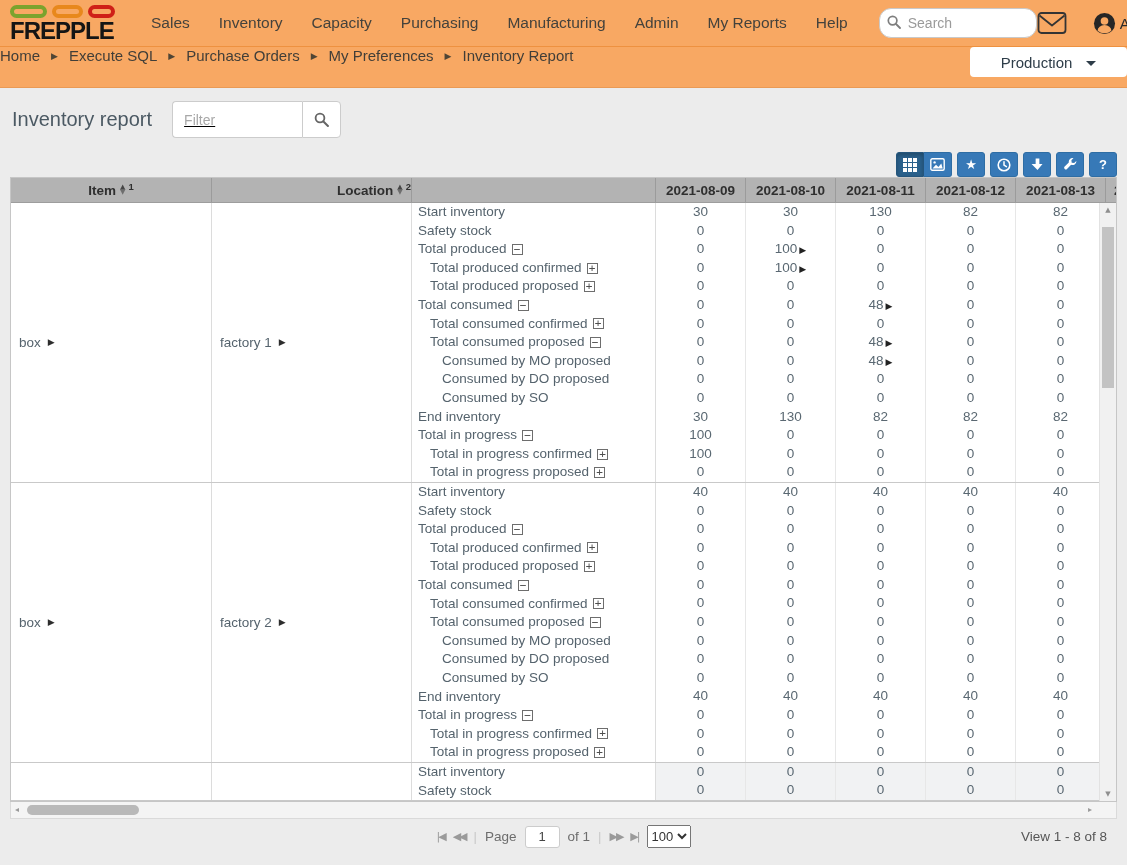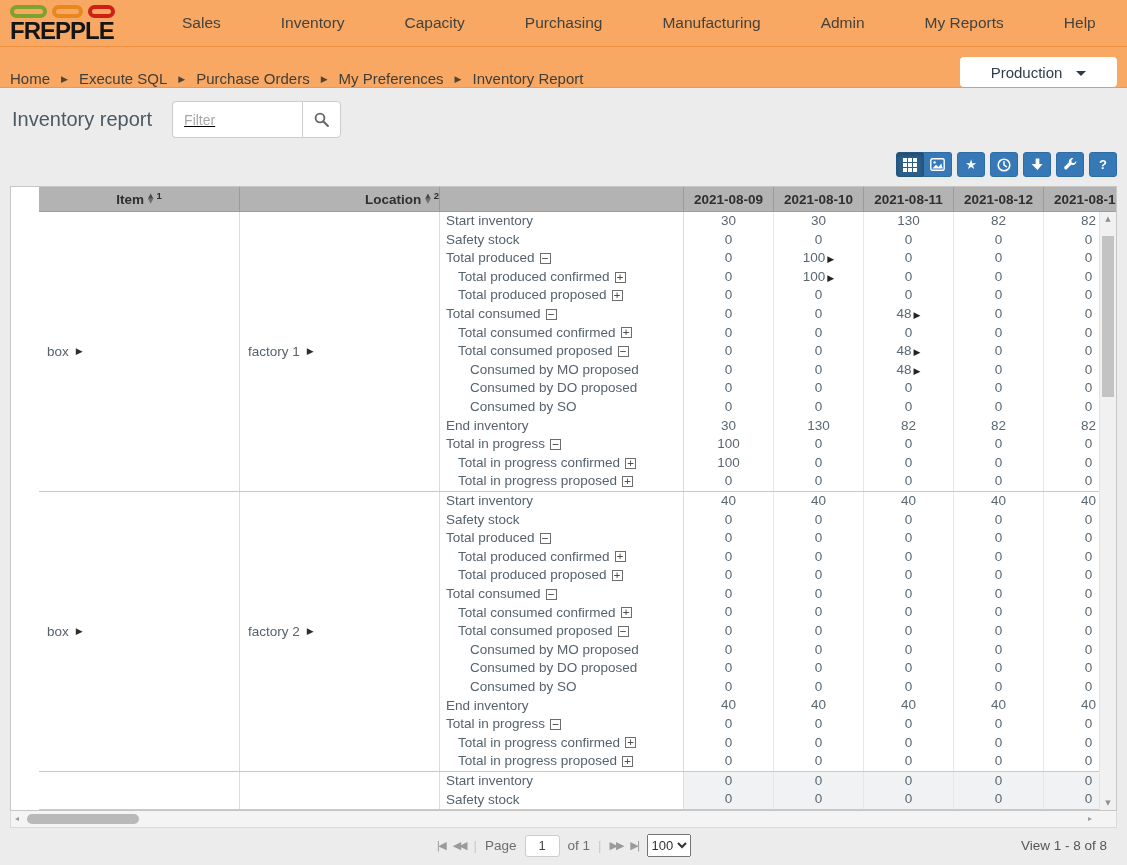--- a/index.html
+++ b/index.html
@@ -15,33 +15,33 @@
   .navbar { height:47px; background:#f8a863; border-bottom:1px solid #ee9140;
             display:flex; align-items:center; padding:0 8px 0 10px; }
   .logo { display:flex; flex-direction:column; margin-right:36px; padding-top:2px; cursor:pointer; }
   .logo-ovals { display:flex; gap:5px; align-items:center; }
   .oval { height:13px; border-radius:9px; border:4px solid; }
   .oval.g { width:37px; border-color:#7ba32d; }
   .oval.o { width:31px; border-color:#e8881c; }
   .oval.r { width:27px; border-color:#cf2017; }
   .brand { font-size:24px; font-weight:700; color:#151515; letter-spacing:-1px; line-height:1.05; }
   .nav-menu { display:flex; gap:29px; font-size:15.5px; color:#44423c; }
-  .nav-item { cursor:pointer; white-space:nowrap;margin-left:31px; }
+  .nav-item { cursor:pointer; white-space:nowrap; }
   .nav-search { position:relative; margin-left:31px; }
   .nav-search input { width:158px; height:30px; border:1px solid #c9c9c9; border-radius:12px;
     padding:0 8px 0 28px; font-size:14px; color:#333; outline:none; font-family:inherit; }
   .nav-search input::placeholder { color:#9a9a9a; }
   .nav-search .mag { position:absolute; left:8px; top:7px; }
   .nav-right { margin-left:auto; display:flex; align-items:center; gap:26px; }
   .mail { cursor:pointer; display:flex; }
   .user { display:flex; align-items:center; gap:4px; cursor:pointer; font-size:15px; color:#2a2a2a; }
 
   
   .bc-bar { height:41px; background:#f8a863; border-bottom:1px solid #ea9a55;
-            display:flex; align-items:flex-end; padding:0 10px; }
+            display:flex; align-items:flex-start; padding:0 0; }
   .crumbs { display:flex; align-items:center; gap:11px; font-size:15px; color:#413e38; }
   .crumb { cursor:pointer; }
   .bc-sep { font-size:9px; color:#4f4535; }
   .scenario-btn { margin-left:auto; margin-right:0; background:#fff; border:1px solid #fff;
     border-radius:4px; height:30px; min-width:157px; padding:0 16px; display:flex; align-items:center;
     justify-content:center; gap:14px; font-size:15px; color:#2e3d49; cursor:pointer; }
   .caret { width:0; height:0; border-left:5px solid transparent; border-right:5px solid transparent;
     border-top:5px solid #2e3d49; margin-top:2px; }
 
   
@@ -59,21 +59,21 @@
   .btn { width:28px; height:25px; background:#3779b7; border:1px solid #2e6da4; border-radius:3px;
     display:flex; align-items:center; justify-content:center; color:#fff; cursor:pointer; padding:0; }
   .btn.active { background:#2a618c; border-color:#24557c; box-shadow:inset 0 2px 4px rgba(0,0,0,.25); }
   .btn-group { display:flex; }
   .btn-group .btn:first-child { border-radius:3px 0 0 3px; }
   .btn-group .btn:last-child { border-radius:0 3px 3px 0; border-left:0; }
   .btn .glyph { font-size:13px; line-height:1; }
   .btn .qmark { font-weight:700; font-size:13px; }
 
   
-  .grid { margin-top:9px; width:1107px; border:1px solid #c6c6c6; background:#fff;padding-left:28px; }
+  .grid { width:1107px; border:1px solid #c6c6c6; background:#fff; }
   .ghead { display:flex; height:25px; background:#b3b3b3; border-bottom:1px solid #9d9d9d; overflow:hidden; }
   .gh { border-right:1px solid #9b9b9b; display:flex; align-items:center; justify-content:center;
     font-size:13.5px; font-weight:700; color:#2f2f2f; white-space:nowrap; flex:none; cursor:pointer; }
   .gh.partial { justify-content:flex-start; padding-left:8px; border-right:0; cursor:default; }
   .sortpair { display:flex; flex-direction:column; margin-left:4px; line-height:5.5px; }
   .sortpair span { font-size:7px; }
   .sort-up { color:#454545; } .sort-dn { color:#6e6e6e; }
   .gh sup { font-size:9.5px; position:relative; top:-4px; margin-left:3px; }
 
   .gbody { display:flex; height:598px; background:#fff; }

